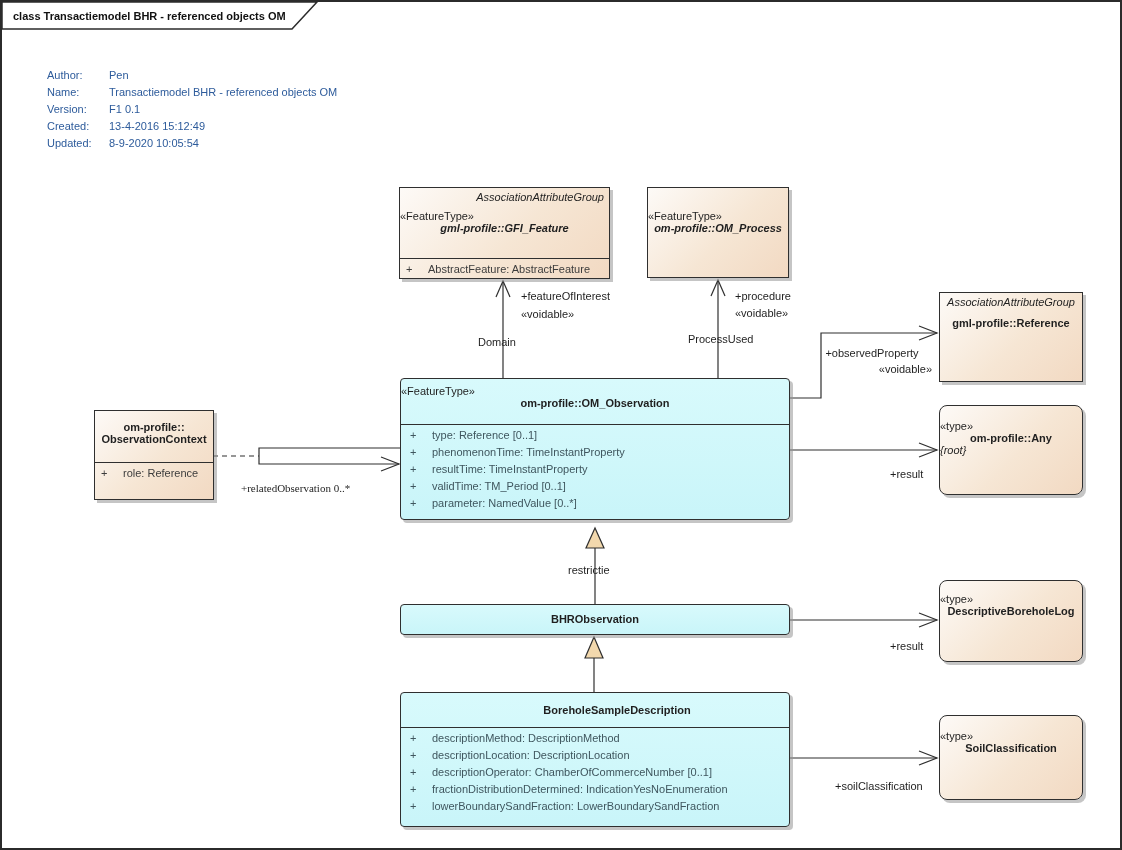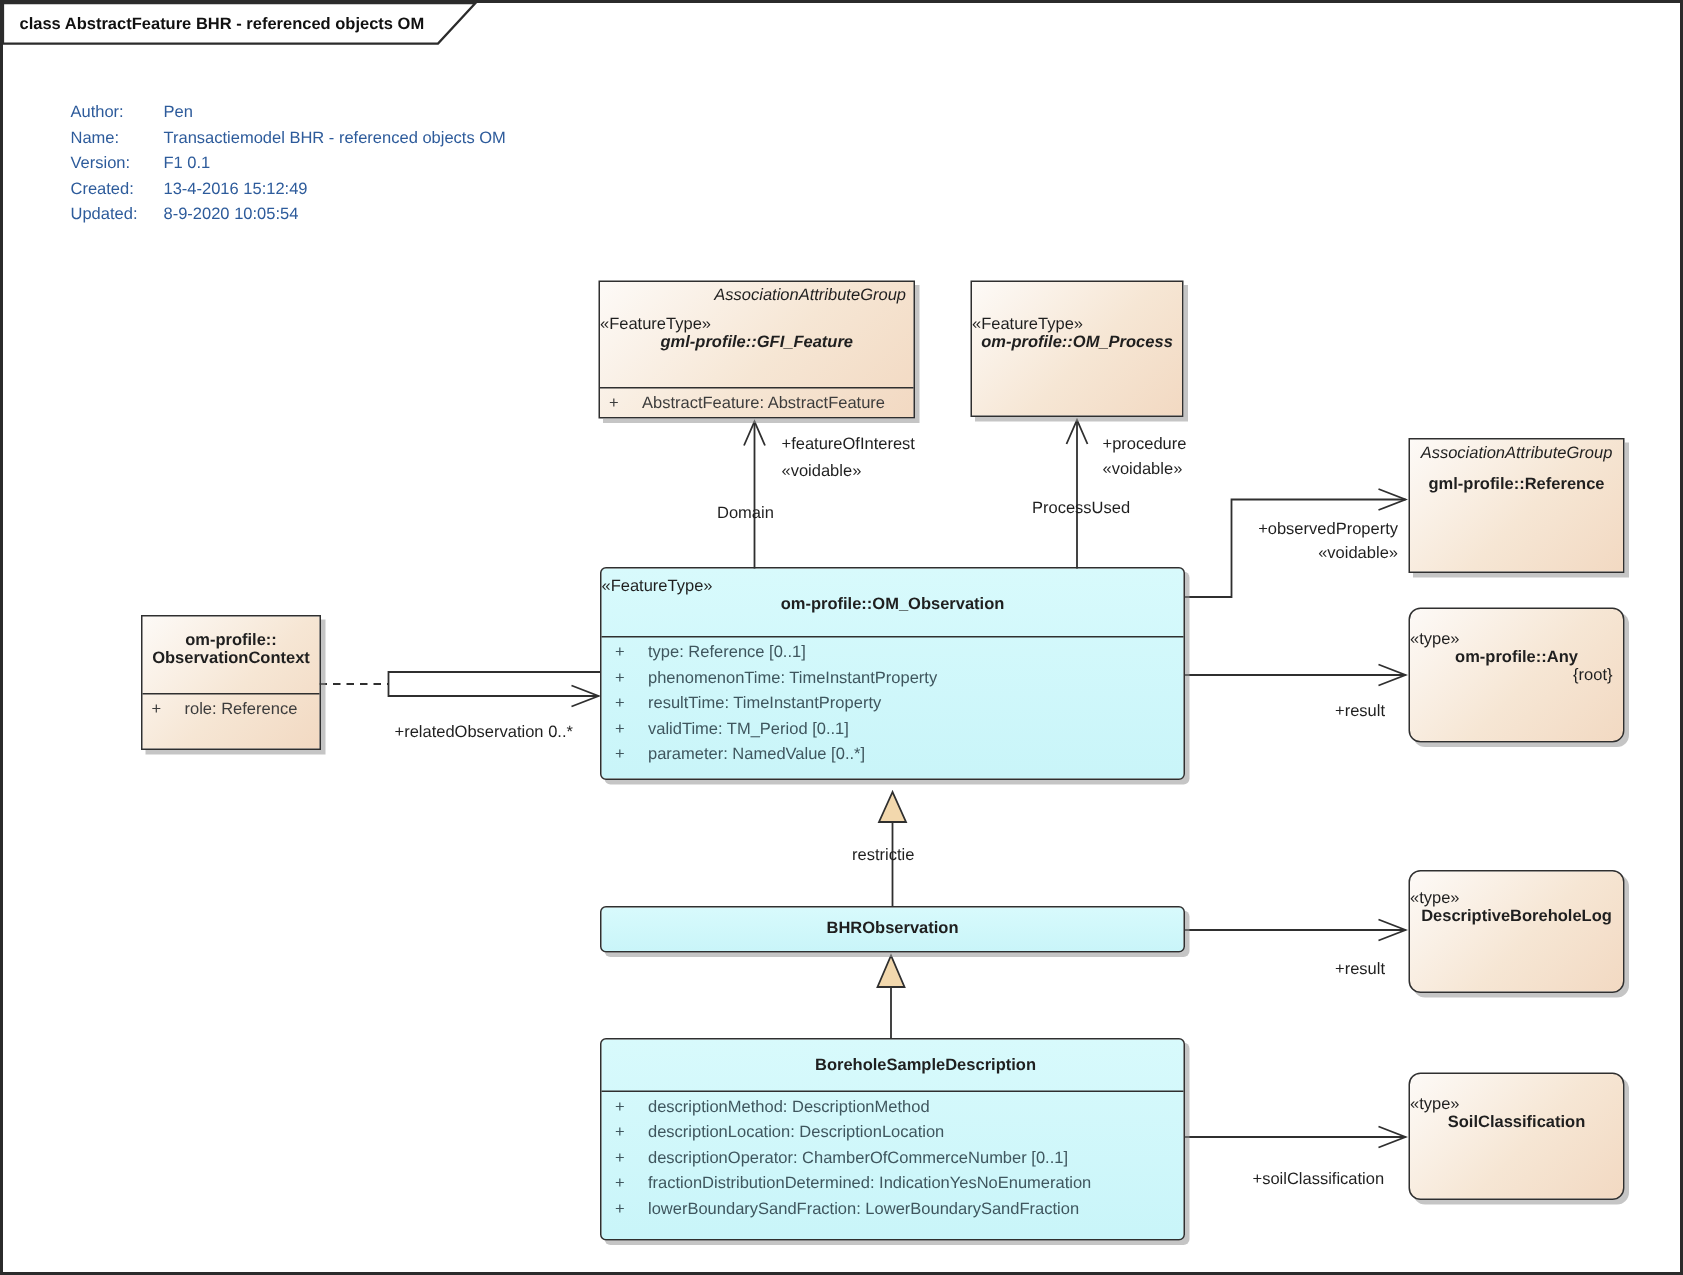--- a/index.html
+++ b/index.html
@@ -18,21 +18,21 @@
   .peach{background:linear-gradient(135deg,#fdfaf7 0%,#f6e6d4 55%,#f2d9c2 100%);}
   .cyan{background:linear-gradient(180deg,#d8fafc 0%,#c9f5f9 100%);}
   .rounded{border-radius:8px;}
   .r-small{border-radius:4px;}
 
   .tagline{font-style:italic;text-align:right;padding:3px 5px 0 2px;white-space:nowrap;}
   .tagline.centered{text-align:center;padding:3px 1px 0 1px;}
   .stereo{white-space:nowrap;}
   .cname{text-align:center;font-weight:bold;white-space:nowrap;}
   .iname{font-style:italic;}
-  .constraint{text-align:right;padding-right:7px;}
+  .constraint{padding-right:7px;font-style:italic;}
   .divider{border-top:1px solid #2f2f2f;}
   .attrs{padding-top:2px;}
   .attr-row{position:relative;height:17px;line-height:17px;white-space:nowrap;}
   .attr-row .vis{position:absolute;left:9px;}
   .attr-row .atext{position:absolute;left:31px;}
   .cyan .attr-row{color:#3f565e;}
   .peach .attr-row{color:#3c3c3c;}
 
   .lbl{position:absolute;font-size:11px;color:#1f1f1f;white-space:nowrap;}
   .lbl.right{text-align:right;}
@@ -91,21 +91,21 @@
       </g>
 
       <g>
         <path d="M788,756 L935,756"></path>
         <path d="M917,749 L935,756 L917,763"></path>
       </g>
     </g>
   </svg>
 
   <div class="title-tab">
-    <div class="title-text">class AbstractFeature BHR - referenced objects OM</div>
+    <div class="title-text">class Transactiemodel BHR - referenced objects OM</div>
   </div>
 
   <div class="meta">
     <div class="meta-row">
       <span class="meta-label">Author:</span>
       <span class="meta-value">Pen</span>
     </div>
     <div class="meta-row">
       <span class="meta-label">Name:</span>
       <span class="meta-value">Transactiemodel BHR - referenced objects OM</span>
@@ -239,22 +239,22 @@
   </div>
 
   <div class="lbl" style="left:519px;top:288px;">+featureOfInterest</div>
   <div class="lbl" style="left:519px;top:306px;">«voidable»</div>
   <div class="lbl" style="left:476px;top:334px;">Domain</div>
 
   <div class="lbl" style="left:733px;top:288px;">+procedure</div>
   <div class="lbl" style="left:733px;top:305px;">«voidable»</div>
   <div class="lbl" style="left:686px;top:331px;">ProcessUsed</div>
 
-  <div class="lbl right" style="left:810px;top:345px;width:120px;">+observedProperty</div>
+  <div class="lbl right" style="left:810px;top:345px;width:120px;text-align:center;">+observedProperty</div>
   <div class="lbl right" style="left:810px;top:361px;width:120px;">«voidable»</div>
 
   <div class="lbl" style="left:888px;top:466px;">+result</div>
-  <div class="lbl" style="left:261px;top:480px;">+relatedObservation 0..*</div>
+  <div class="lbl" style="left:239px;top:480px;font-family:Liberation Serif, serif;">+relatedObservation 0..*</div>
   <div class="lbl" style="left:566px;top:562px;">restrictie</div>
   <div class="lbl" style="left:888px;top:638px;">+result</div>
   <div class="lbl" style="left:833px;top:778px;">+soilClassification</div>
 
 </div>
 
 </body></html>

